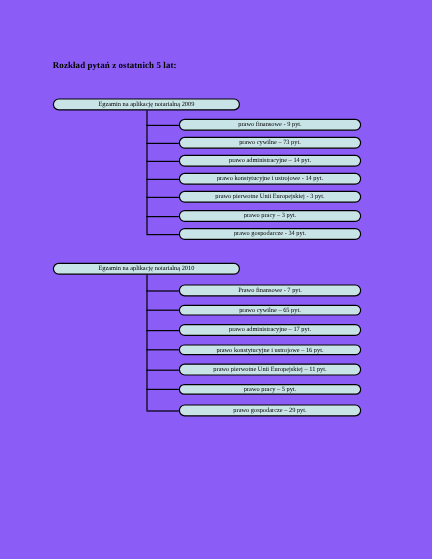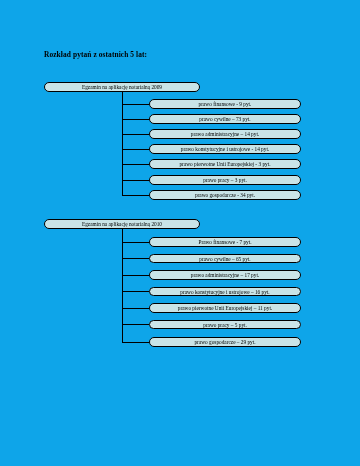--- a/index.html
+++ b/index.html
@@ -10,21 +10,21 @@
     width: 360px;
     height: 466px;
     background: #ffffff;
     font-family: "Liberation Serif", serif;
     overflow: hidden;
   }
   .page {
     position: relative;
     width: 360px;
     height: 466px;
-    background: #0ea5e9;
+    background: #8b5cf6;
   }
   .heading {
     position: absolute;
     left: 44px;
     top: 50px;
     font-size: 7.4px;
     font-weight: bold;
     color: #000000;
     letter-spacing: 0.1px;
     white-space: nowrap;

